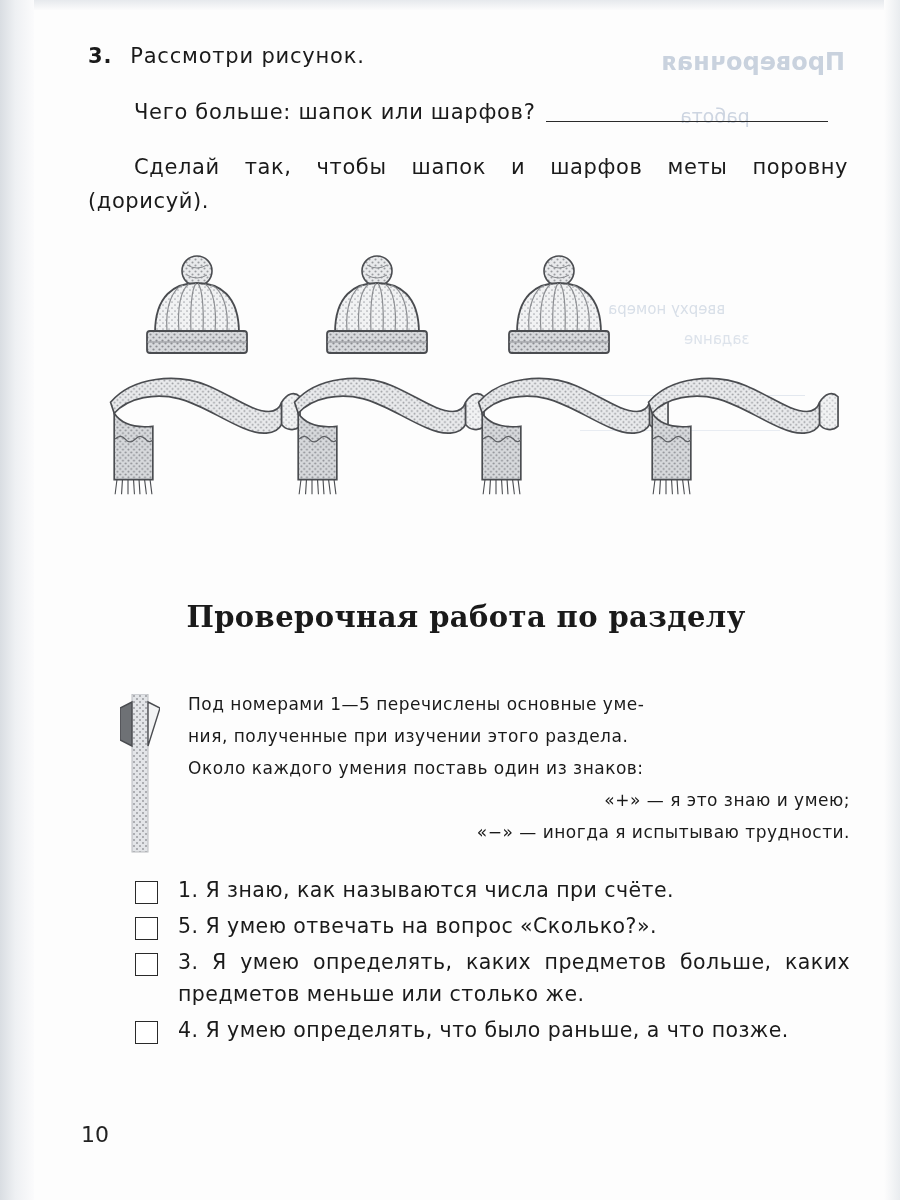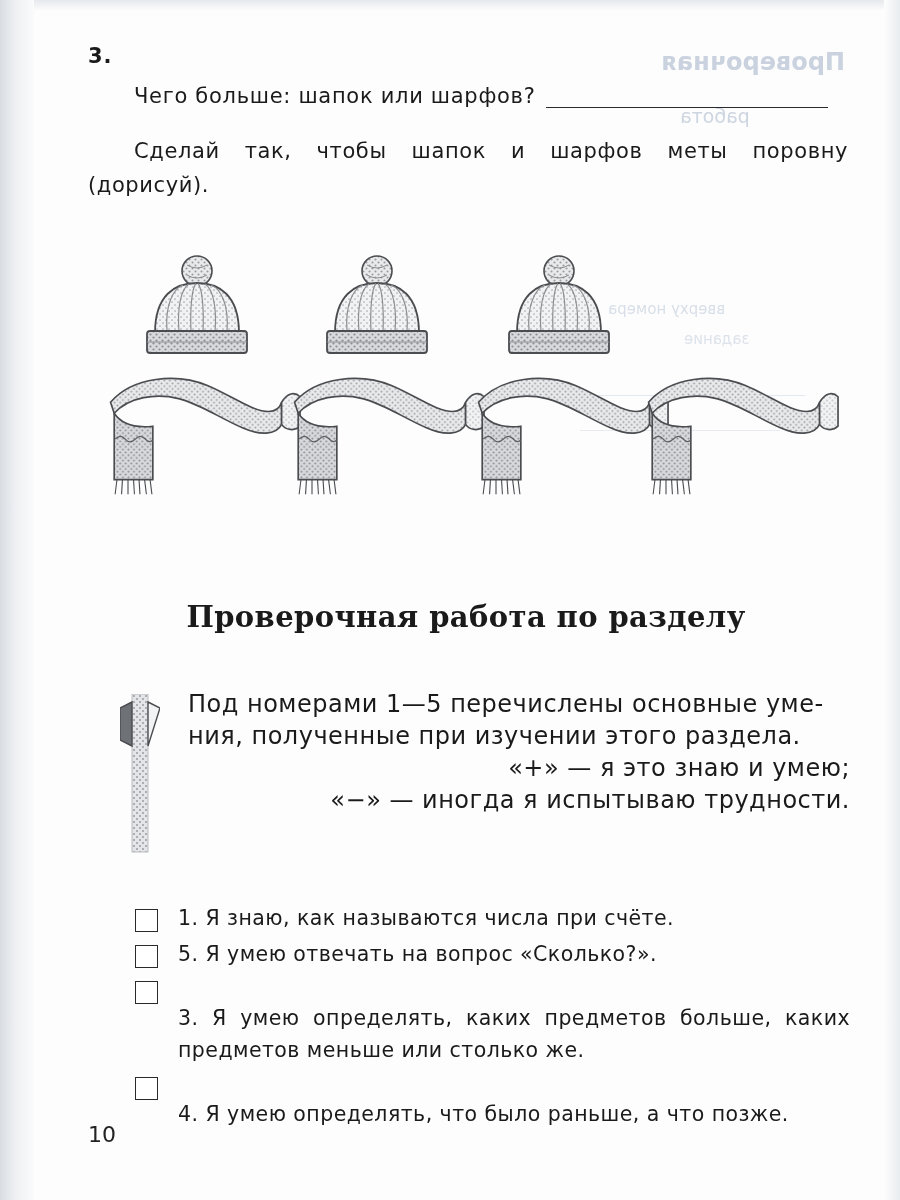--- a/index.html
+++ b/index.html
@@ -112,26 +112,26 @@
     align-items: baseline;
     gap: 18px;
     font-size: 21px;
     letter-spacing: 0.8px;
   }
   .task-num {
     font-weight: bold;
     font-size: 21px;
   }
   .task-q {
-    margin-top: 16px;
+    margin-top: 32px;
     font-size: 21px;
     letter-spacing: 0.7px;
     padding-left: 46px;
     display: flex;
-    align-items: flex-end;
+    align-items: center;
     white-space: nowrap;
   }
   .answer-line {
     display: inline-block;
     border-bottom: 1.5px solid #2a2a2a;
     height: 18px;
     margin-left: 10px;
   }
   .al1 { width: 282px; }
   .al2 { width: 512px; }
@@ -175,32 +175,32 @@
   }
   .intro-icon {
     position: absolute;
     left: 0;
     top: 6px;
     width: 40px;
     height: 160px;
   }
   .intro-text {
     margin-left: 68px;
-    font-size: 24px;
+    font-size: 17px;
     line-height: 32px;
     letter-spacing: 0.5px;
     text-align: justify;
   }
   .intro-text .nj { text-align: right; }
 
   
   .checklist {
     position: absolute;
     left: 135px;
-    top: 902px;
+    top: 874px;
     width: 715px;
   }
   .check-row {
     display: flex;
     align-items: flex-start;
     margin-bottom: 4px;
   }
   .check-box {
     flex: 0 0 auto;
     width: 21px;
@@ -210,25 +210,25 @@
     margin-right: 20px;
     background: #fff;
   }
   .check-text {
     font-size: 20.5px;
     line-height: 32px;
     letter-spacing: 0.45px;
     text-align: justify;
     flex: 1 1 auto;
   }
-  .check-text.wide { text-align: justify; margin-top: 28px; }
+  .check-text.wide { text-align: justify; }
 
   .page-number {
     position: absolute;
-    left: 88px;
+    left: 81px;
     top: 1122px;
     font-size: 22px;
     color: #222;
   }
 </style>
 </head>
 <body>
 
 <div id="page">
 
@@ -239,20 +239,21 @@
   <div class="ghost ghost-title">Проверочная</div>
   <div class="ghost ghost-sub">работа</div>
   <div class="ghost ghost-line1">вверху  номера</div>
   <div class="ghost ghost-line2">задание</div>
   <div class="ghost-rule"></div>
   <div class="ghost-rule2"></div>
 
   <div class="task">
     <div class="task-head">
       <span class="task-num">3.</span>
+      <span>Рассмотри  рисунок.</span>
     </div>
 
     <div class="task-q">
       <span>Чего  больше:  шапок  или  шарфов?</span>
       <span class="answer-line al1"></span>
     </div>
 
 
     <div class="task-instr">Сделай так, чтобы шапок и шарфов меты поровну (дорисуй).</div>
   </div>
@@ -355,20 +356,21 @@
           </pattern>
         </defs>
         <rect x="12" y="0" width="16" height="158" fill="url(#dotsb)" stroke="#b9bbbf" stroke-width="1"></rect>
         <path d="M12 8 L12 52 L0 46 L0 14 Z" fill="#6e7175" stroke="#4a4c50" stroke-width="1.4"></path>
         <path d="M28 8 L40 14 L28 52 Z" fill="#f2f3f4" stroke="#4a4c50" stroke-width="1.4"></path>
       </svg>
     </div>
     <div class="intro-text">
       <div>Под  номерами  1—5  перечислены  основные  уме-</div>
       <div>ния,  полученные  при  изучении  этого  раздела.</div>
+      <div>Около  каждого  умения  поставь  один  из  знаков:</div>
       <div class="nj">«+»  —  я  это  знаю  и  умею;</div>
       <div class="nj">«−»  —  иногда  я  испытываю  трудности.</div>
     </div>
   </div>
 
   <div class="checklist">
     <div class="check-row">
       <div class="check-box"></div>
       <div class="check-text">1. Я  знаю,  как  называются  числа  при  счёте.</div>
     </div>

